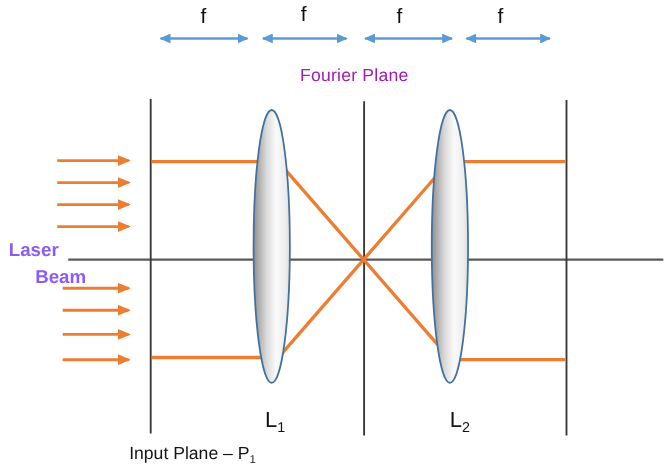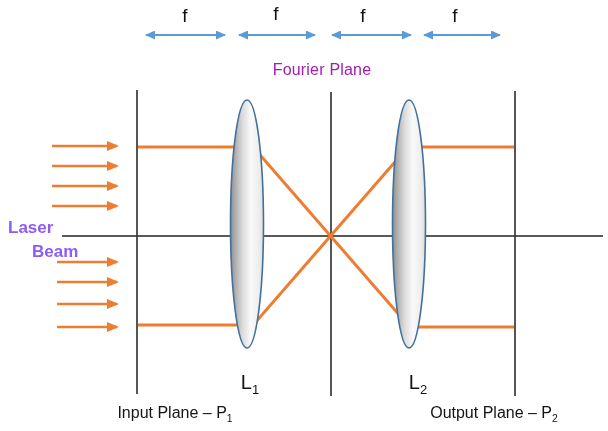--- a/index.html
+++ b/index.html
@@ -120,15 +120,14 @@
 
   <div class="lbl fourier-label centered" style="left:322px; top:61px;">Fourier Plane</div>
 
   <div class="lbl laser-label" style="left:8px; top:219px;">Laser</div>
   <div class="lbl laser-label" style="left:20px; top:243px;margin-left:12px;">Beam</div>
 
   <div class="lbl lens-label centered" style="left:250px; top:371px;"><span>L</span><sub>1</sub></div>
   <div class="lbl lens-label centered" style="left:418px; top:371px;"><span>L</span><sub>2</sub></div>
 
   <div class="lbl plane-label centered" style="left:143px; top:404px;margin-left:32px;"><span>Input Plane – P</span><sub>1</sub></div>
-  <div class="lbl plane-label centered" style="left:494px; top:404px;"><span>Output Plane – P</span><sub>2</sub></div>
 
 </div>
 
 </body></html>

